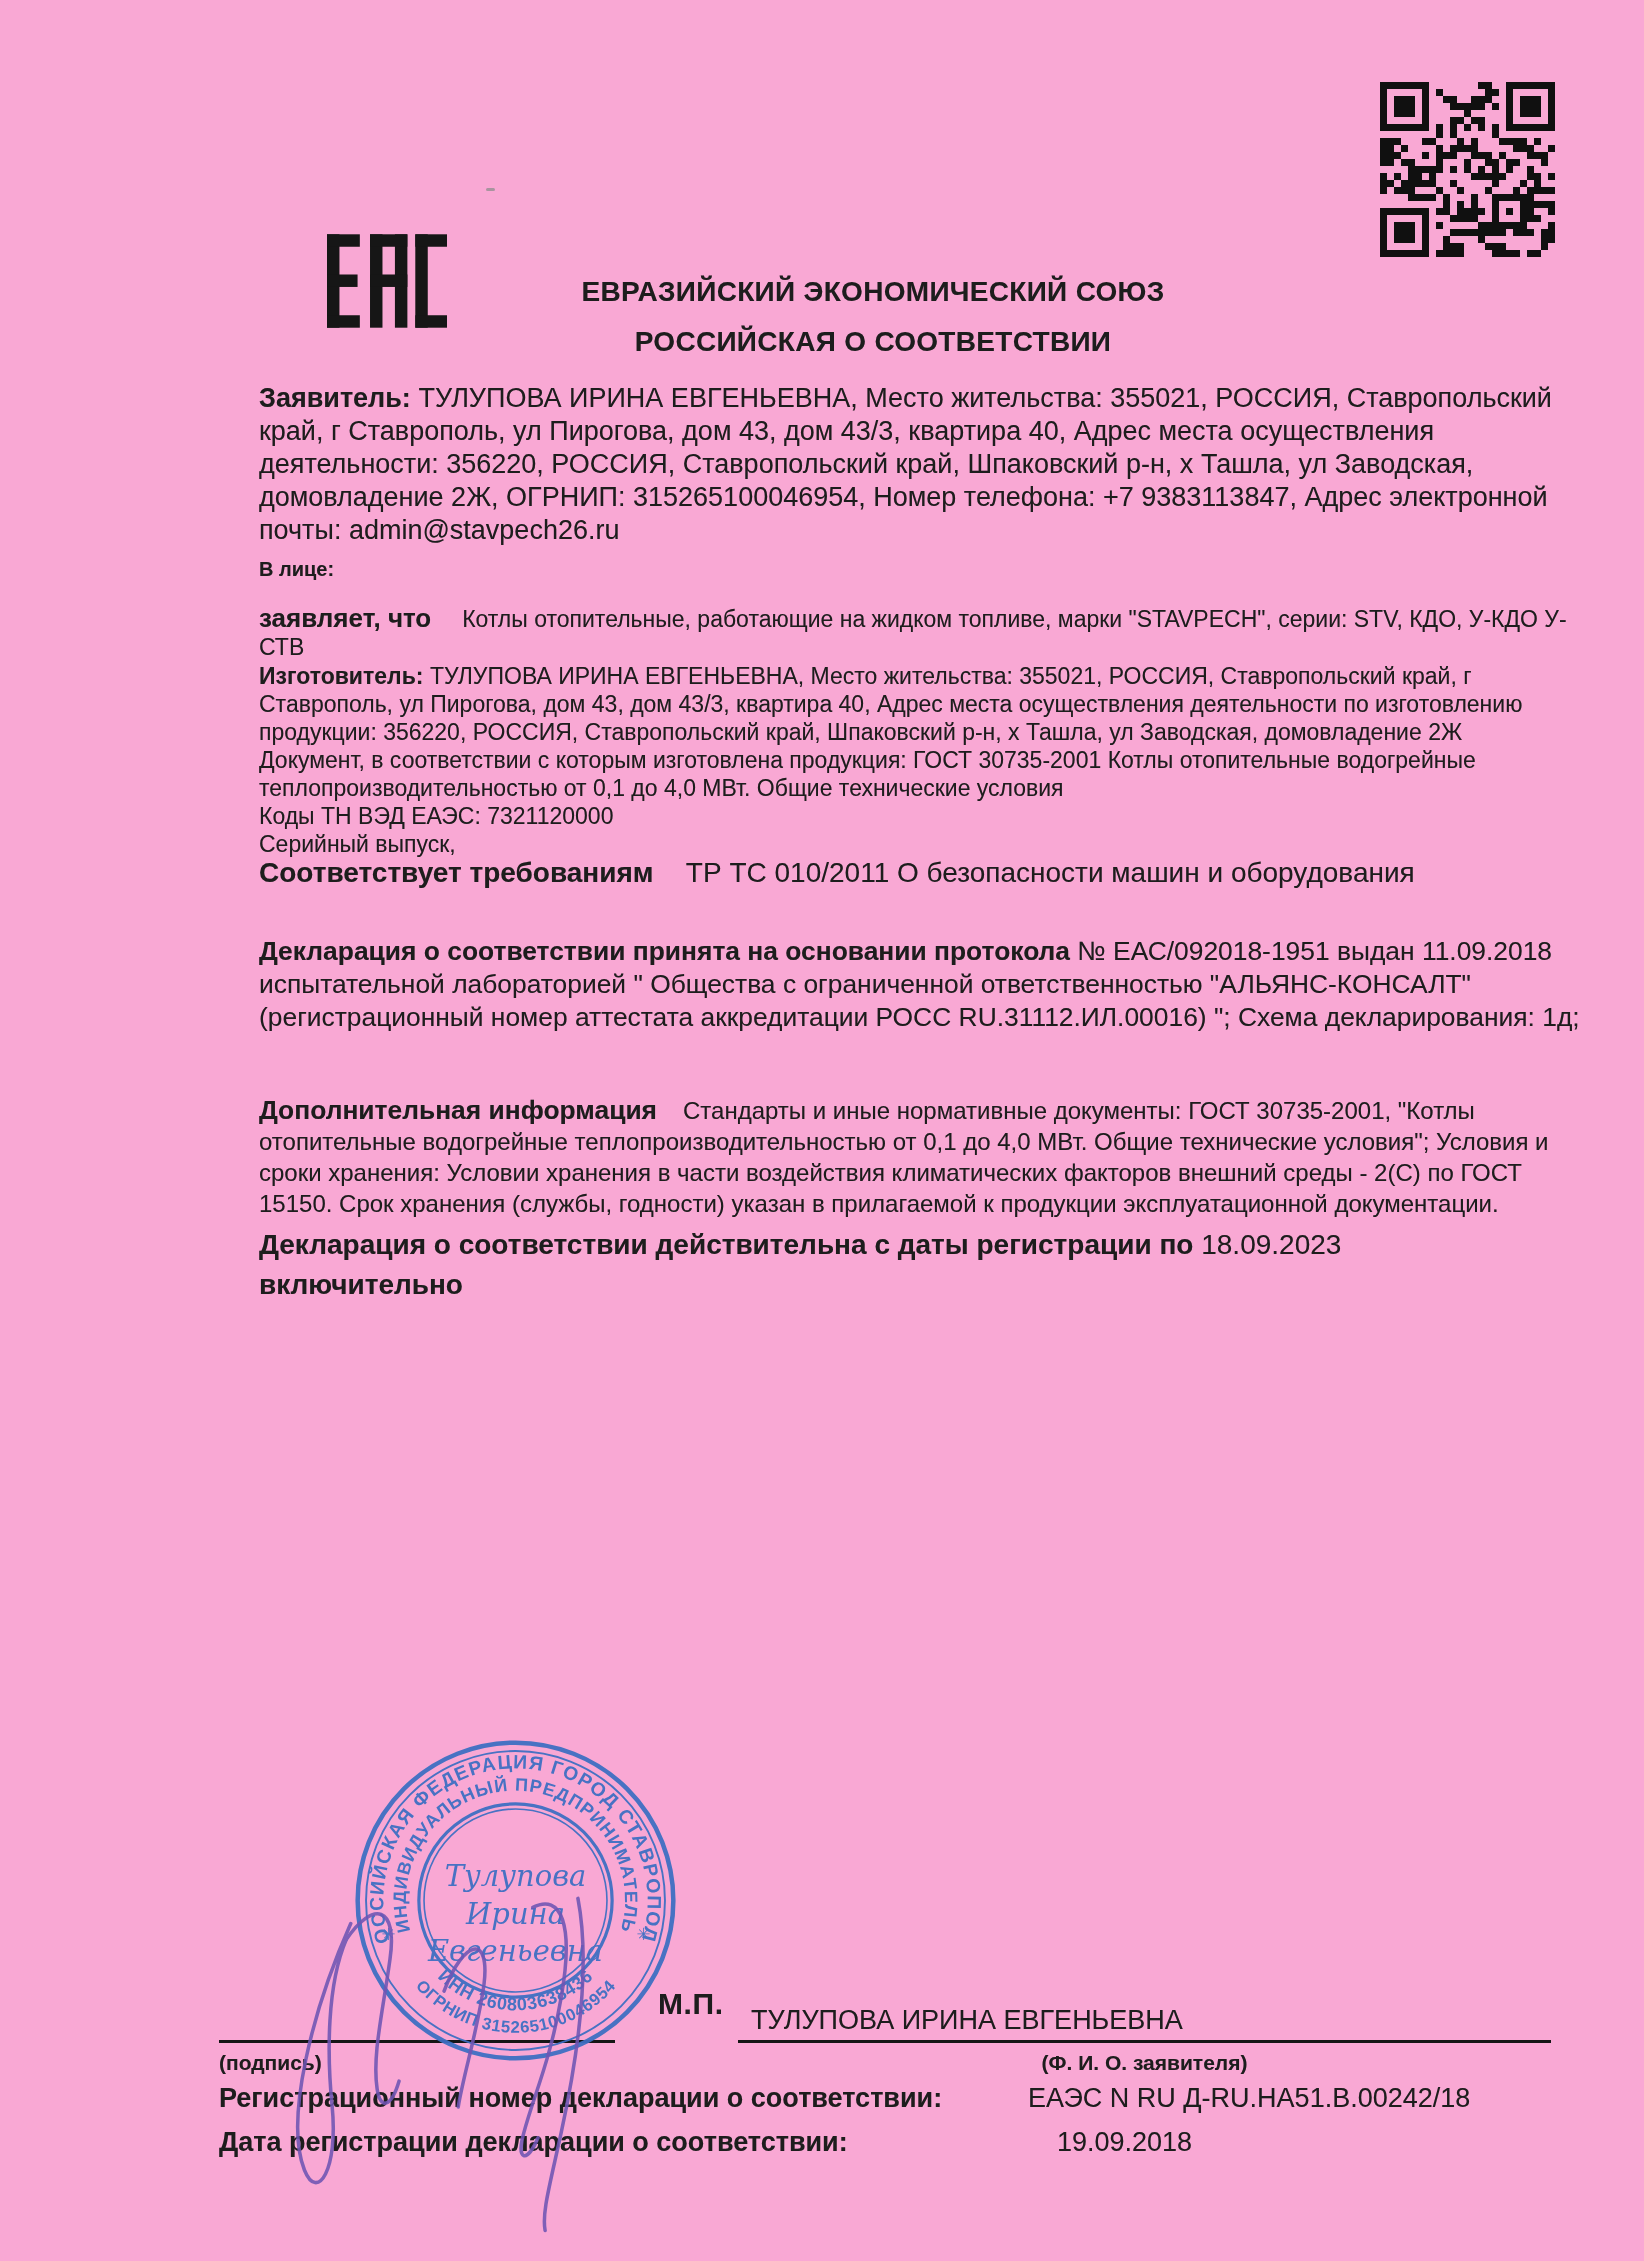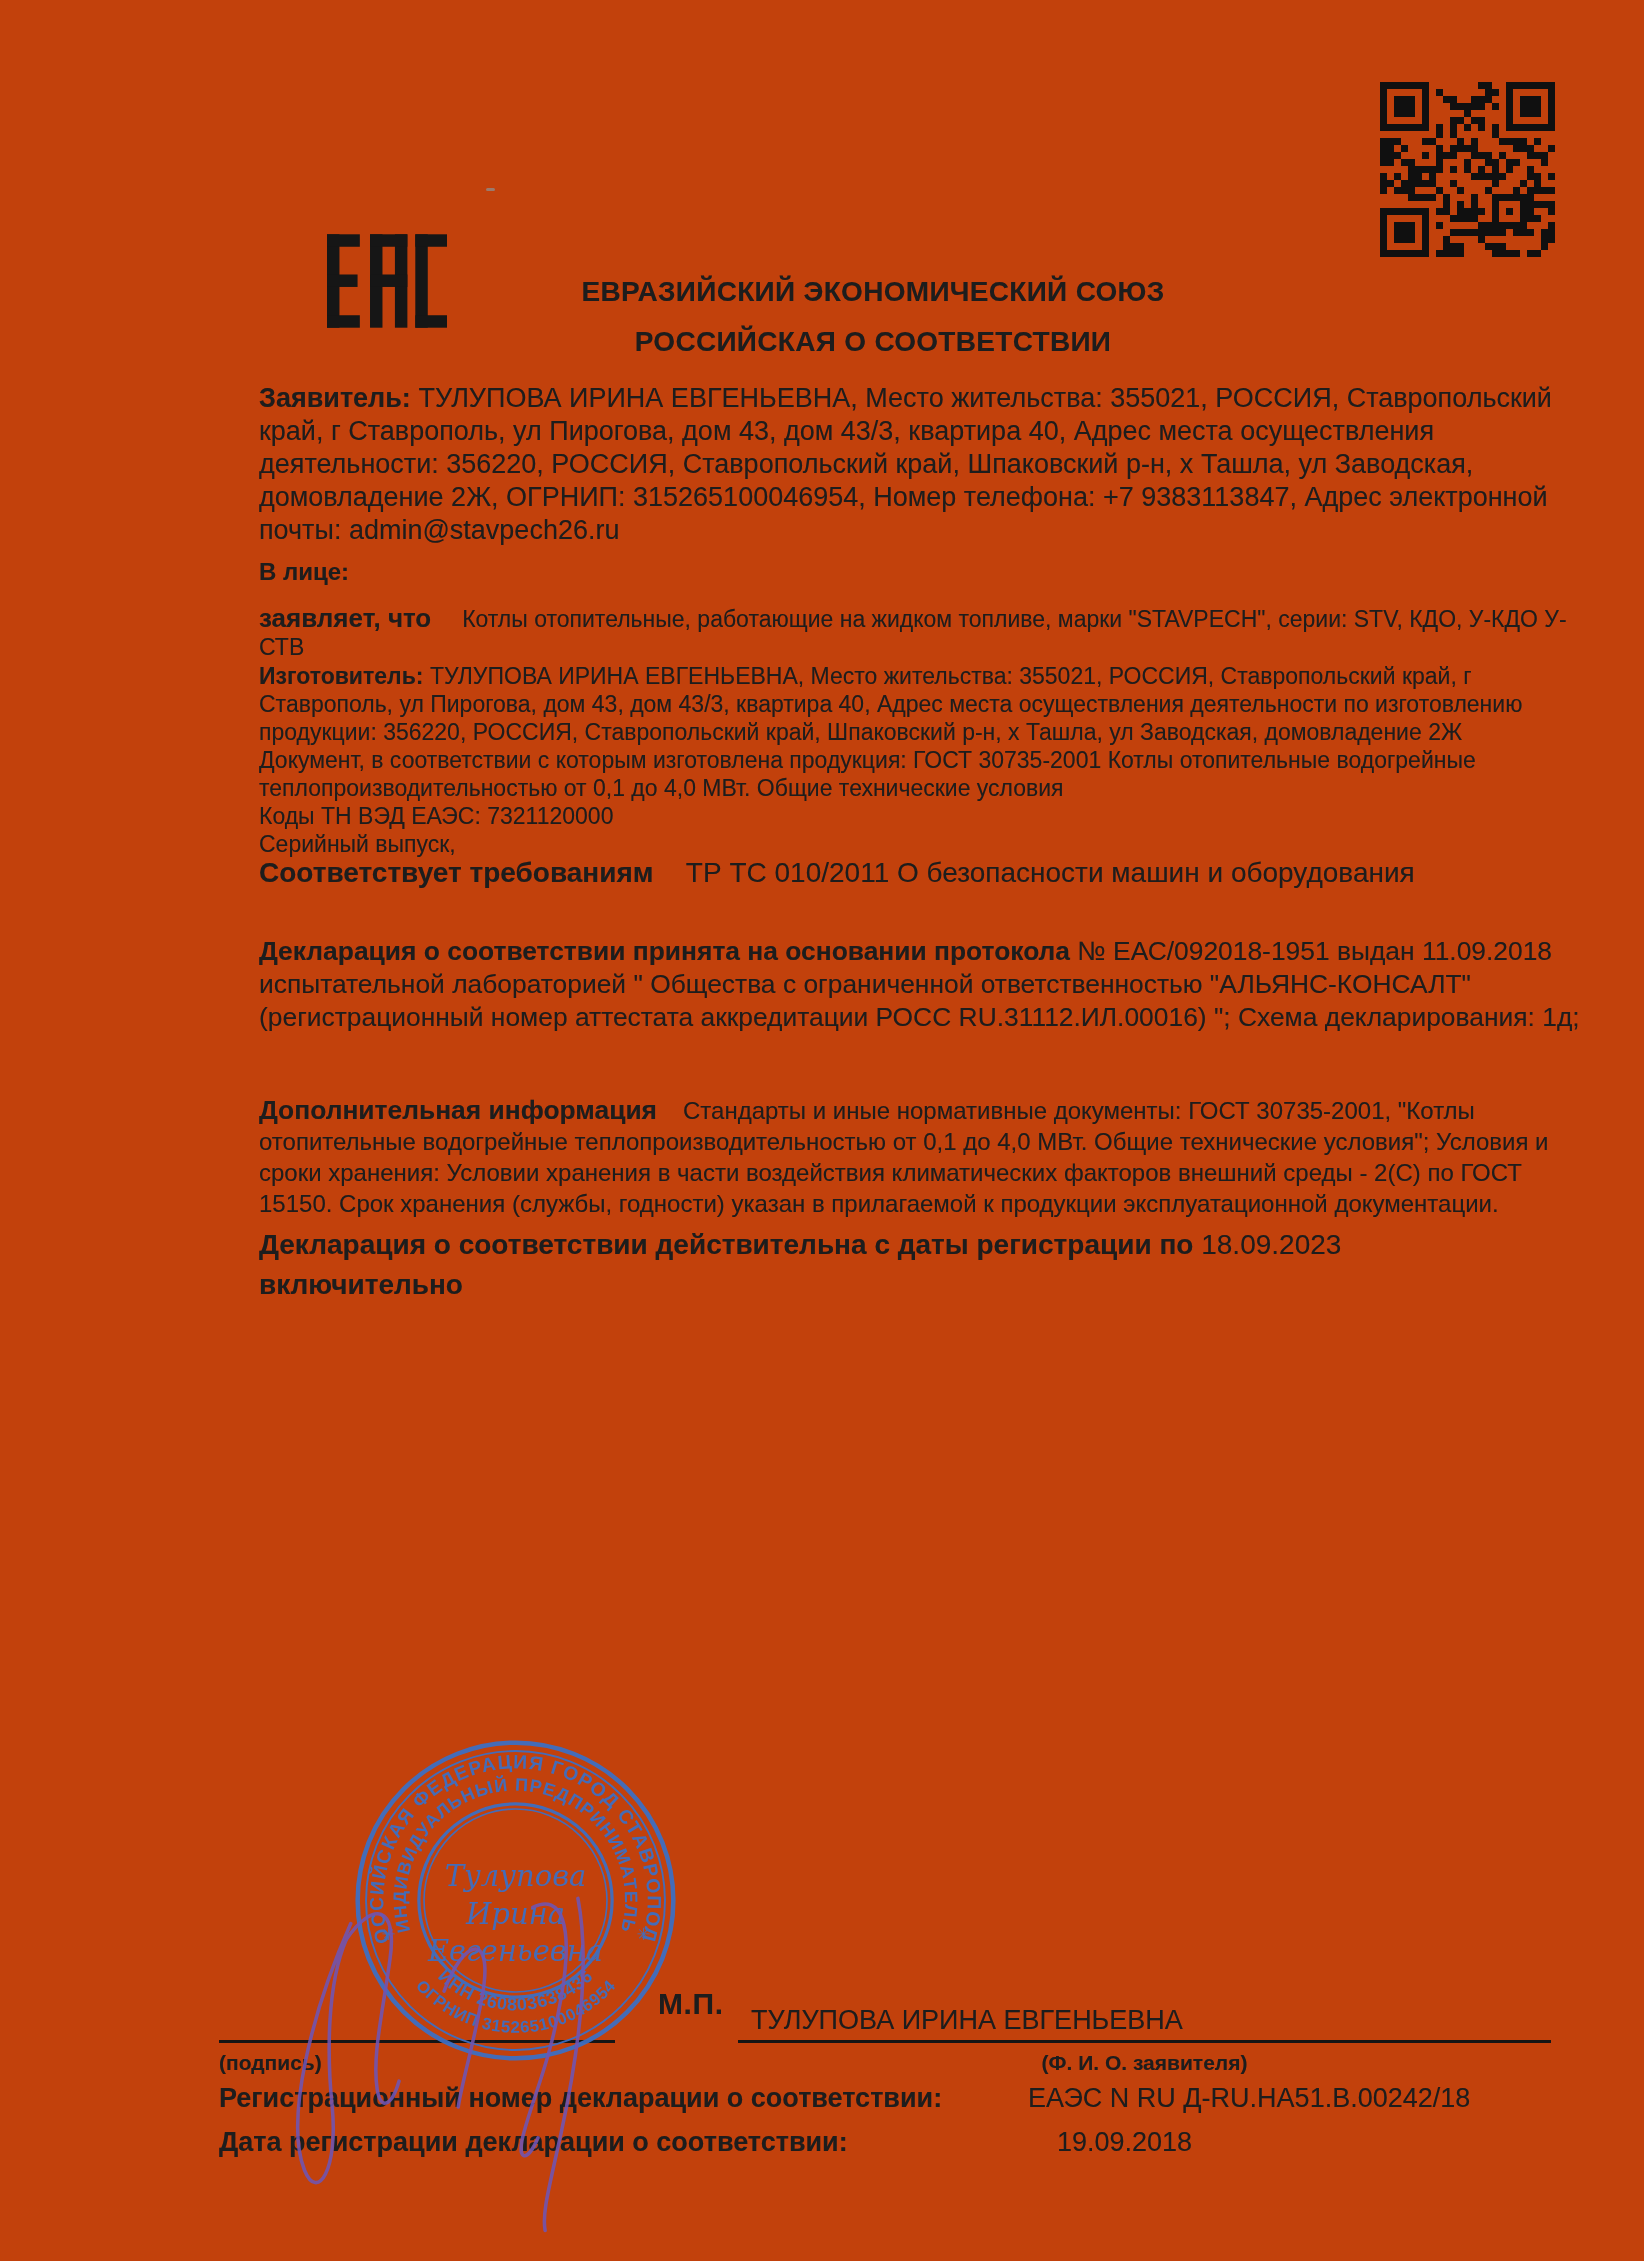--- a/index.html
+++ b/index.html
@@ -1,31 +1,31 @@
 <!DOCTYPE html>
 <html style="font-size:10.3px"><head>
 <meta charset="utf-8">
 <style>
   html,body{margin:0;padding:0;background:#6b6b6b;}
   .page{
-    position:relative;width:1644px;height:2261px;background:#c2410c;
+    position:relative;width:1644px;height:2261px;background:#f9a8d4;
     font-family:"Liberation Sans",sans-serif;color:#1d1d1d;overflow:hidden;
     text-shadow:0 0 0.6px rgba(20,20,20,.28);
   }
   .abs{position:absolute;}
   .b{font-weight:bold;}
   p{margin:0;}
   .title-wrap{left:219px;top:0;width:1308px;text-align:center;}
   .title1{top:276px;font-size:28px;font-weight:bold;letter-spacing:0.3px;}
   .title2{top:326px;font-size:28px;font-weight:bold;letter-spacing:0.3px;}
   .col{left:219px;width:1339px;margin-left:40px;}
   .t42{font-size:27px;line-height:33px;}
   .t41{font-size:26.4px;line-height:33px;}
   .small{font-size:23px;line-height:28px;}
-  .h42{font-size:24px;font-weight:bold;}
+  .h42{font-size:20px;font-weight:bold;}
   .lbl-gap{margin-right:24.5px;}
   .lbl-gap-sm{margin-right:19.3px;}
   .valid-line{font-size:28px;line-height:40px;font-weight:bold;}
   .valid-date{font-weight:normal;}
   .sig-line{height:2.6px;background:#151515;}
   .caption{font-size:21px;font-weight:bold;}
   .mp{font-size:30px;font-weight:bold;letter-spacing:0.6px;}
   .fio{font-size:27px;}
   .rowlbl{font-size:27px;font-weight:bold;}
   .rowval{font-size:27px;}

